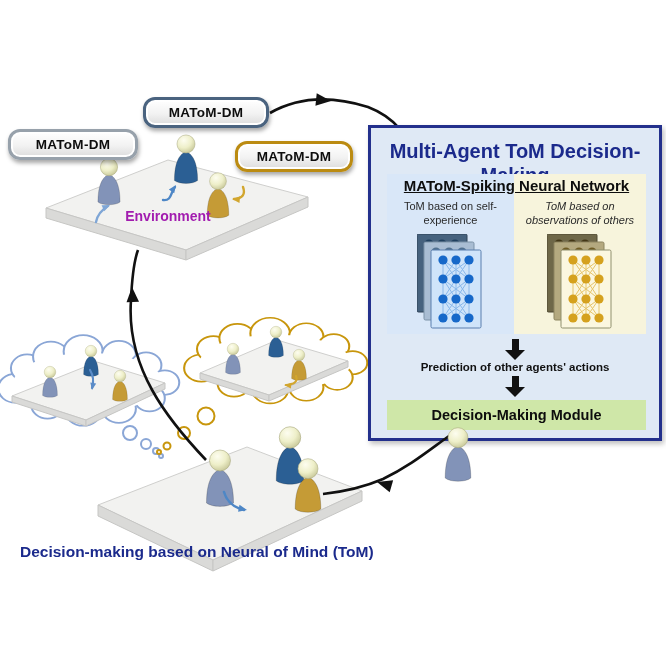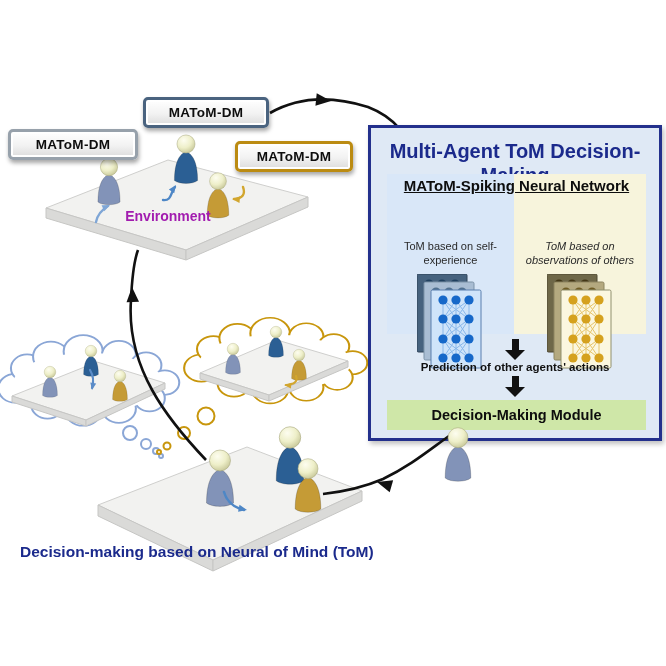--- a/index.html
+++ b/index.html
@@ -4,21 +4,21 @@
 <style>
   html,body{margin:0;padding:0;background:#fff;}
   .stage{position:relative;width:666px;height:666px;background:#fff;overflow:hidden;
          font-family:"Liberation Sans","DejaVu Sans",sans-serif;}
   .layer{position:absolute;inset:0;}
   #bg{z-index:1;}
   #ui{z-index:2;}
   #fg{z-index:3;pointer-events:none;}
 
   
-  .badge{position:absolute;box-sizing:border-box;border-radius:5px;border:3px solid #888;
+  .badge{position:absolute;box-sizing:border-box;border-radius:12px;border:3px solid #888;
          background:linear-gradient(180deg,#ffffff 0%,#f2f2f2 55%,#dcdcdc 100%);
          box-shadow:inset 0 0 0 2px #fff,1px 3px 4px rgba(0,0,0,.35);
          display:flex;align-items:center;justify-content:center;
          font-weight:bold;font-size:13.5px;color:#0d0d0d;letter-spacing:.3px;}
   .badge.silver{border-color:var(--badge_ring_silver,#97a1ab);}
   .badge.blue{border-color:var(--badge_ring_blue,#4a637f);}
   .badge.gold{border-color:var(--badge_ring_gold,#bb8b12);}
   #badge1{left:8px;top:129px;width:130px;height:31px;}
   #badge2{left:143px;top:97px;width:126px;height:31px;}
   #badge3{left:235px;top:141px;width:118px;height:31px;}
@@ -31,21 +31,21 @@
          border:3px solid var(--panel_border,#23308c);background:var(--panel_bg,#dfe9f5);
          box-shadow:2px 3px 5px rgba(0,0,0,.25);}
   .panel-title{margin-top:11px;text-align:center;font-weight:bold;font-size:20px;line-height:1.2;
                color:var(--accent_text,#1b2a8c);}
   .cols{position:absolute;left:16px;right:13px;top:46px;height:160px;display:flex;}
   .col{box-sizing:border-box;padding-top:25px;}
   .col-self{flex:0 0 49%;background:var(--col_self_bg,#d9e7f8);}
   .col-others{flex:1;background:var(--col_others_bg,#f7f4dc);font-style:italic;}
   .nn-header{position:absolute;left:0;right:0;top:3px;text-align:center;
              font-weight:bold;font-size:15px;color:#0d0d0d;text-decoration:underline;}
-  .col-caption{font-size:11px;line-height:1.3;color:#2a2a2a;text-align:center;padding:0 4px;margin-top:40px;}
+  .col-caption{font-size:11px;line-height:1.3;color:#2a2a2a;text-align:center;padding:0 4px;}
   .nnstack{display:block;margin:6px auto 0;}
   .darr{position:absolute;left:50%;transform:translateX(-50%);width:20px;}
   .darr .stem{width:7px;height:11px;background:#111;margin:0 auto;}
   .darr .head{width:0;height:0;border-left:10px solid transparent;border-right:10px solid transparent;
               border-top:10px solid #111;}
   #arrow1{top:211px;} #arrow2{top:248px;}
   .prediction{position:absolute;left:0;right:0;top:233px;text-align:center;font-size:11.5px;color:#111;font-weight:bold;}
   .decision{position:absolute;left:16px;right:13px;top:272px;height:30px;
             background:var(--decision_bg,#cfe7a8);display:flex;align-items:center;justify-content:center;
             font-weight:bold;font-size:14.5px;color:#0d0d0d;}

